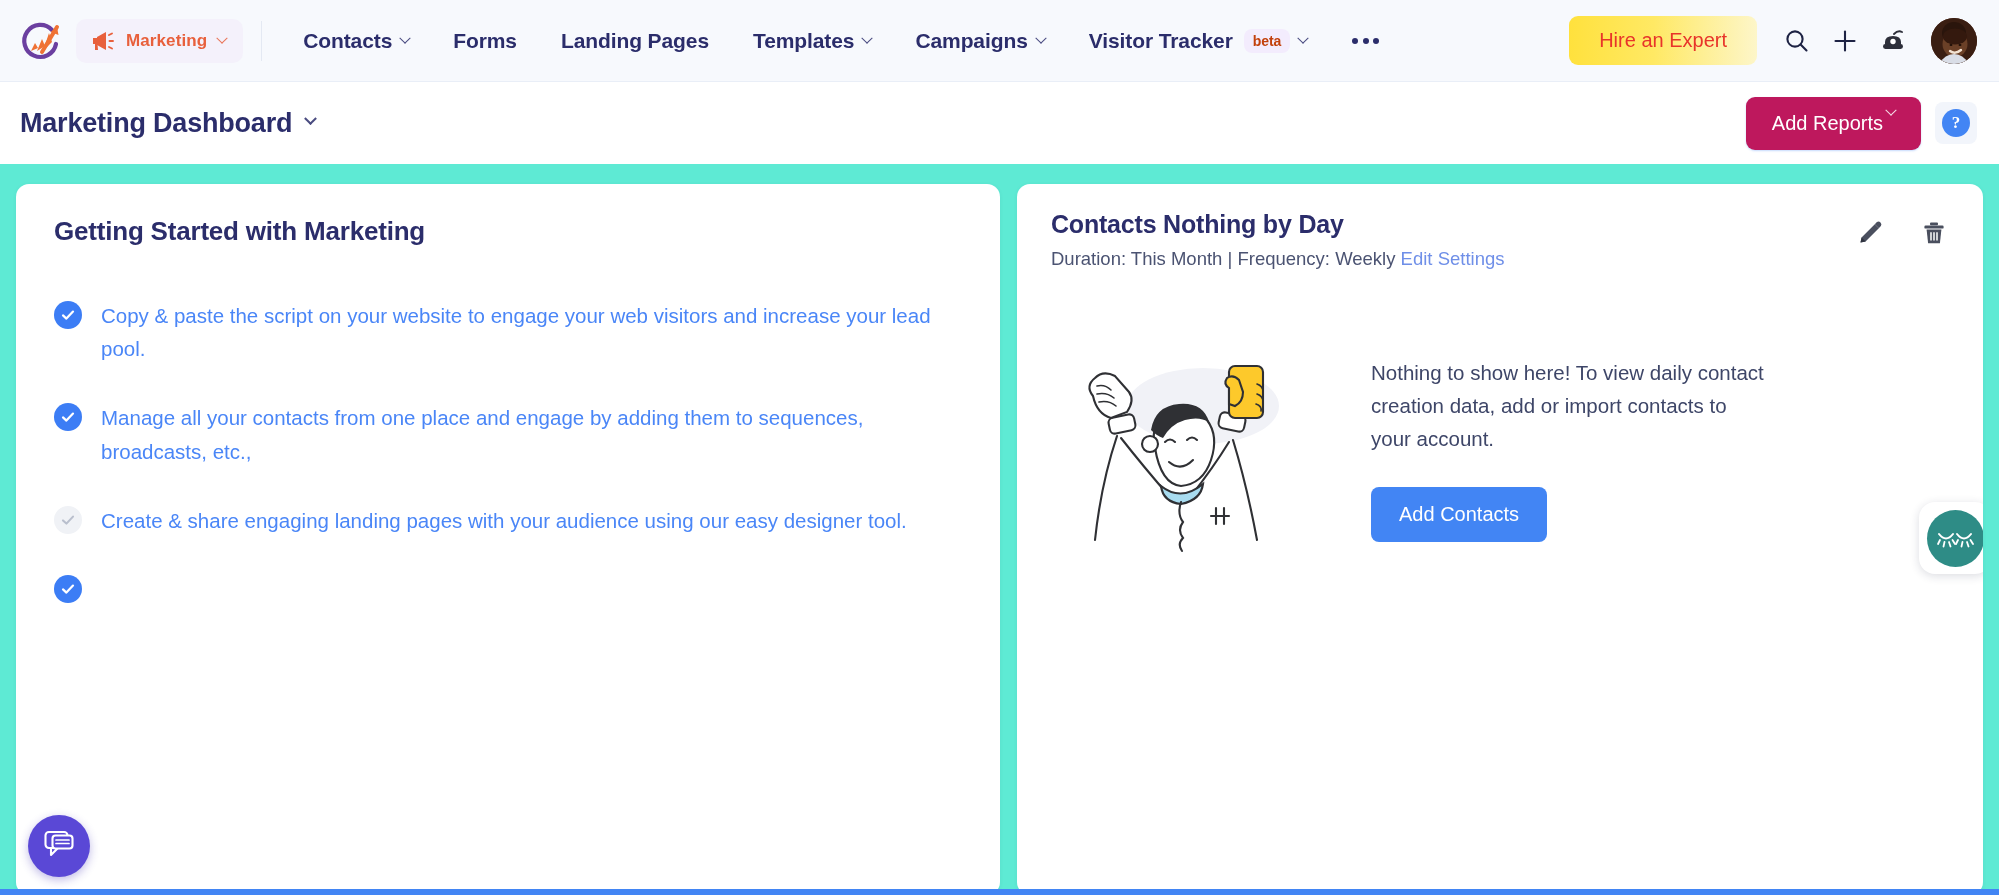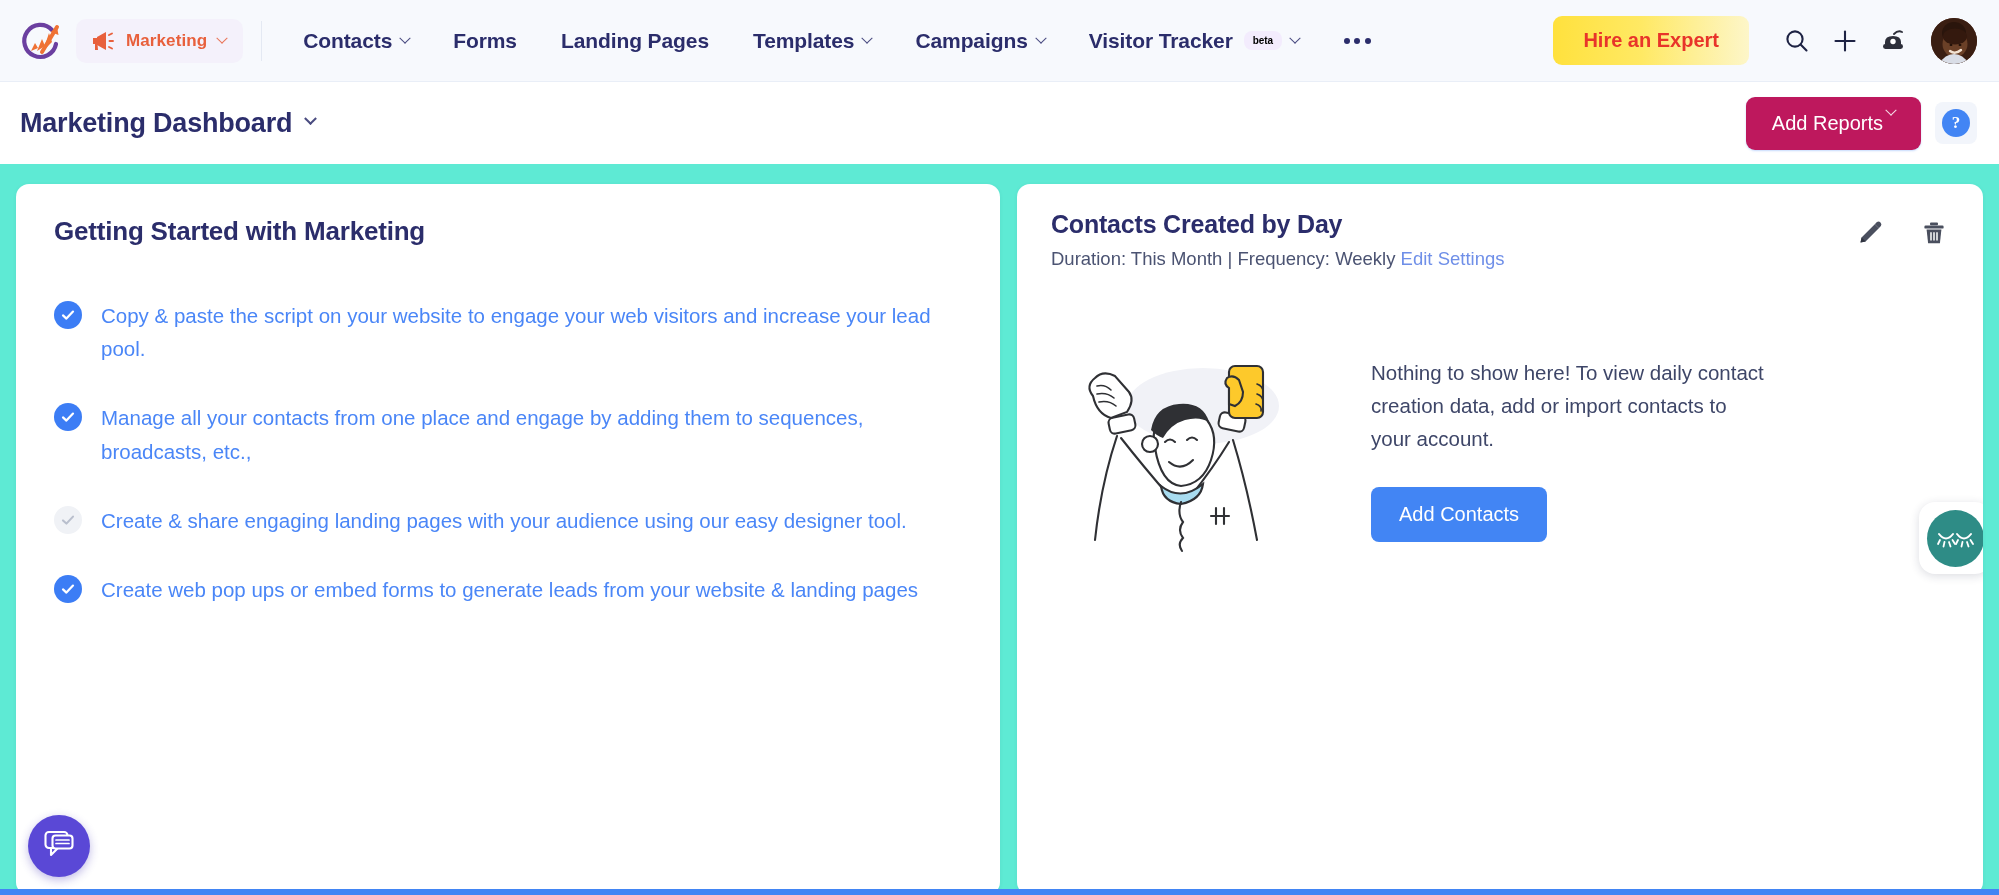--- a/index.html
+++ b/index.html
@@ -55,43 +55,43 @@
   }
   .nav-items { display: flex; align-items: center; gap: 14px; }
   .nav-item {
     display: flex; align-items: center; gap: 9px;
     font-size: 21px; font-weight: 700; color: #2b2d6b;
     padding: 8px 15px;
     cursor: pointer; white-space: nowrap;
     letter-spacing: -.1px;
   }
   .beta-badge {
-    background: #f3ecfd; color: #000000;
-    font-size: 10px; font-weight: 700;
+    background: #f3ecfd; color: #c2410c;
+    font-size: 14px; font-weight: 700;
     border-radius: 8px; padding: 4px 9px;
     margin-left: 2px;
   }
   .dots {
     display: flex; gap: 4.5px; align-items: center;
     padding: 10px 16px; cursor: pointer;
   }
   .dots i { width: 6px; height: 6px; border-radius: 50%; background: #2b2d6b; display:block; }
 
   .nav-right {
     margin-left: auto;
     display: flex; align-items: center; gap: 0;
   }
   .hire-btn {
     background: linear-gradient(90deg,#ffe13d 0%, #ffe964 45%, #fdf6c9 100%);
     color: #e8342a;
-    font-size: 20px; font-weight: 700;
+    font-size: 20px; font-weight: 400;
     border: none; border-radius: 9px;
     padding: 13px 30px;
     cursor: pointer;
-    margin-right: 24px;
+    margin-right: 16px;
   }
   .icon-btn {
     width: 48px; height: 48px;
     display: flex; align-items: center; justify-content: center;
     cursor: pointer; color: #1e2344;
   }
   .avatar {
     width: 46px; height: 46px; border-radius: 50%;
     margin-left: 14px;
     background: #5a3223;
@@ -397,29 +397,28 @@
         </span>
         <span class="check-text">Create &amp; share engaging landing pages with your audience using our easy designer tool.</span>
       </div>
 
       <div class="check-row">
         <span class="check done">
           <svg width="16" height="16" viewBox="0 0 16 16" aria-hidden="true">
               <path d="M3 8.4 L6.4 11.6 L13 4.6" fill="none" stroke="#fff" stroke-width="2.2" stroke-linecap="round" stroke-linejoin="round"></path>
             </svg>
         </span>
-        <span class="check-text">Create web pop ups or embed forms to generate leads from your website &amp; landing pages</span>
       </div>
 
     </div>
   </section>
 
   <section class="card card-right">
     <div class="rc-head">
-      <h2 class="rc-title">Contacts Created by Day</h2>
+      <h2 class="rc-title">Contacts Nothing by Day</h2>
       <div class="rc-sub">
         <span>Duration: This Month | Frequency: Weekly</span>
         <a href="#">Edit Settings</a>
       </div>
 
       <div class="rc-actions">
         <div class="icon-btn">
           <svg width="26" height="26" viewBox="0 0 26 26" aria-hidden="true">
             <path d="M3.5 22.5 L4.6 17.4 L17.8 4.2 L21.8 8.2 L8.6 21.4 Z" fill="#4a4f5e"></path>
             <path d="M17.8 4.2 L19.9 2.1 A2.9 2.9 0 0 1 23.9 6.1 L21.8 8.2 Z" fill="#4a4f5e"></path>

